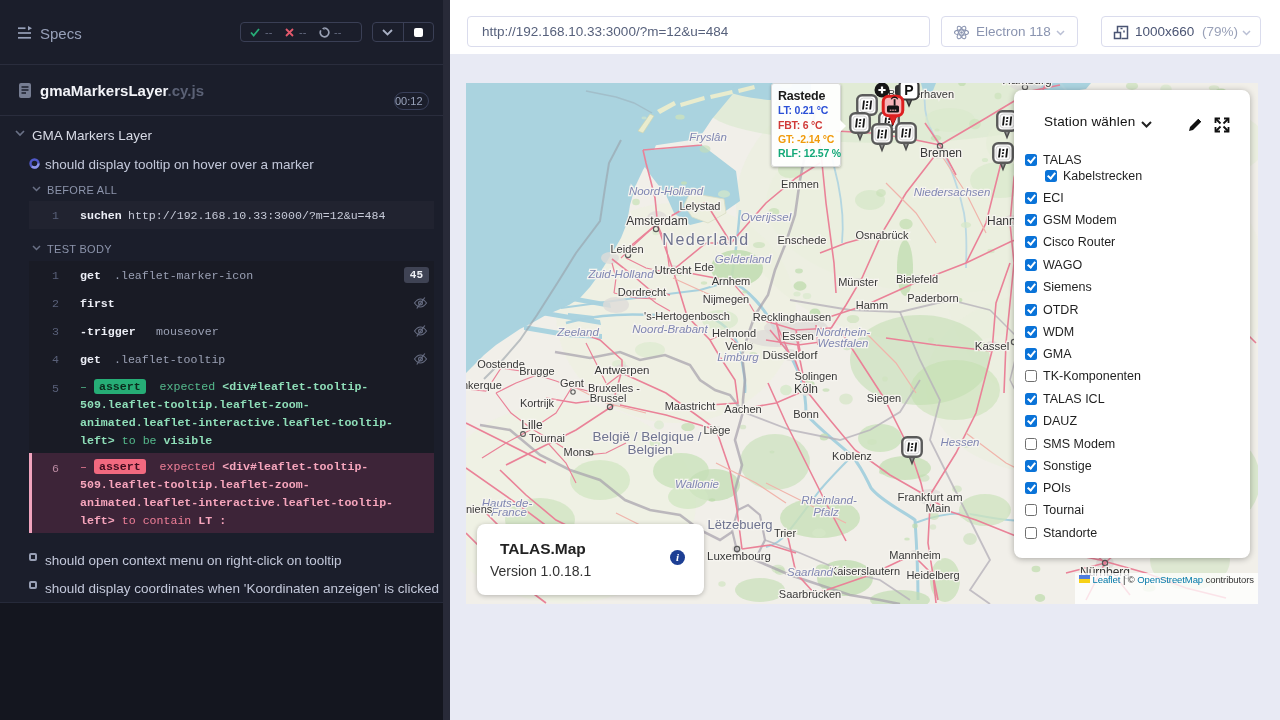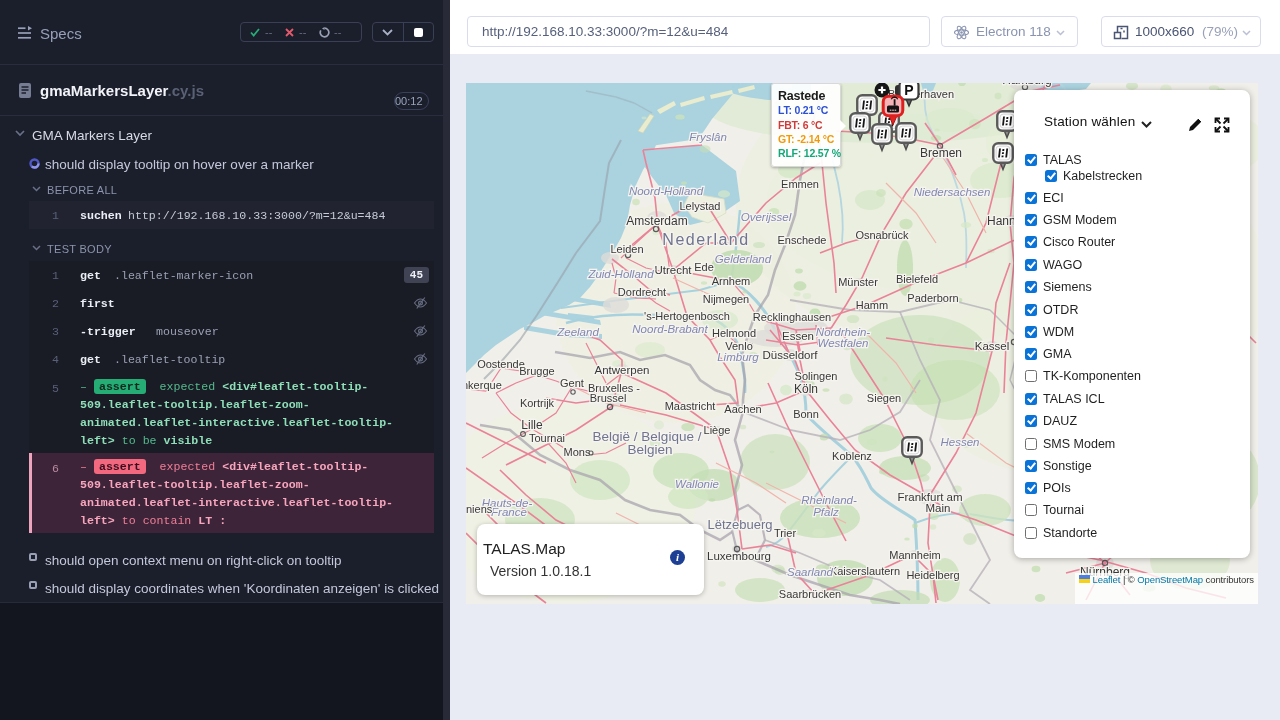--- a/index.html
+++ b/index.html
@@ -57,21 +57,21 @@
   #panel { position:absolute; left:548px; top:7px; width:236px; height:468px; background:#fff; border-radius:8px; box-shadow:0 1px 6px rgba(0,0,0,.3); }
   #ptitle { position:absolute; left:30px; top:24px; font-size:13.5px; color:#111; letter-spacing:0.2px; }
   .prow { position:absolute; left:11px; height:14px; font-size:12.5px; color:#1f1f1f; }
   .prow.ind { left:31px; }
   .cb { position:absolute; left:0; top:0; width:12px; height:12px; border-radius:2.5px; }
   .cb.on { background:#0a73d8; }
   .cb.on::after { content:''; position:absolute; left:4px; top:1px; width:3px; height:6px; border:solid #fff; border-width:0 2px 2px 0; transform:rotate(40deg); }
   .cb.off { background:#fff; border:1.6px solid #6f6f6f; }
   .prow .lab { position:absolute; left:18px; top:0px; line-height:13px; white-space:nowrap; }
   #vcard { position:absolute; left:11px; top:441px; width:227px; height:71px; background:#fff; border-radius:8px; box-shadow:0 1px 5px rgba(0,0,0,.25); }
-  #vcard .t1 { position:absolute; left:6px; top:16px; font-size:15.5px; font-weight:normal; color:#222; }
+  #vcard .t1 { position:absolute; left:23px; top:16px; font-size:15.5px; font-weight:bold; color:#222; }
   #vcard .t2 { position:absolute; left:13px; top:39px; font-size:14px; color:#333; }
   #vcard .info { position:absolute; left:193px; top:26px; width:15px; height:15px; border-radius:50%; background:#1d3f94; color:#fff; font-size:11px; font-weight:bold; text-align:center; line-height:15px; font-family:"Liberation Serif",serif; font-style:italic; }
   #attrib { position:absolute; right:0; bottom:0; height:31px; background:rgba(255,255,255,.78); font-size:9.5px; color:#333; padding:0 4px 0 4px; line-height:13px; letter-spacing:-0.1px; }
   #attrib a { color:#0078A8; text-decoration:none; }
   .flag { display:inline-block; width:11px; height:7px; position:relative; top:0px; }
 </style>
 </head>
 <body>
 <div id="sb">
 

